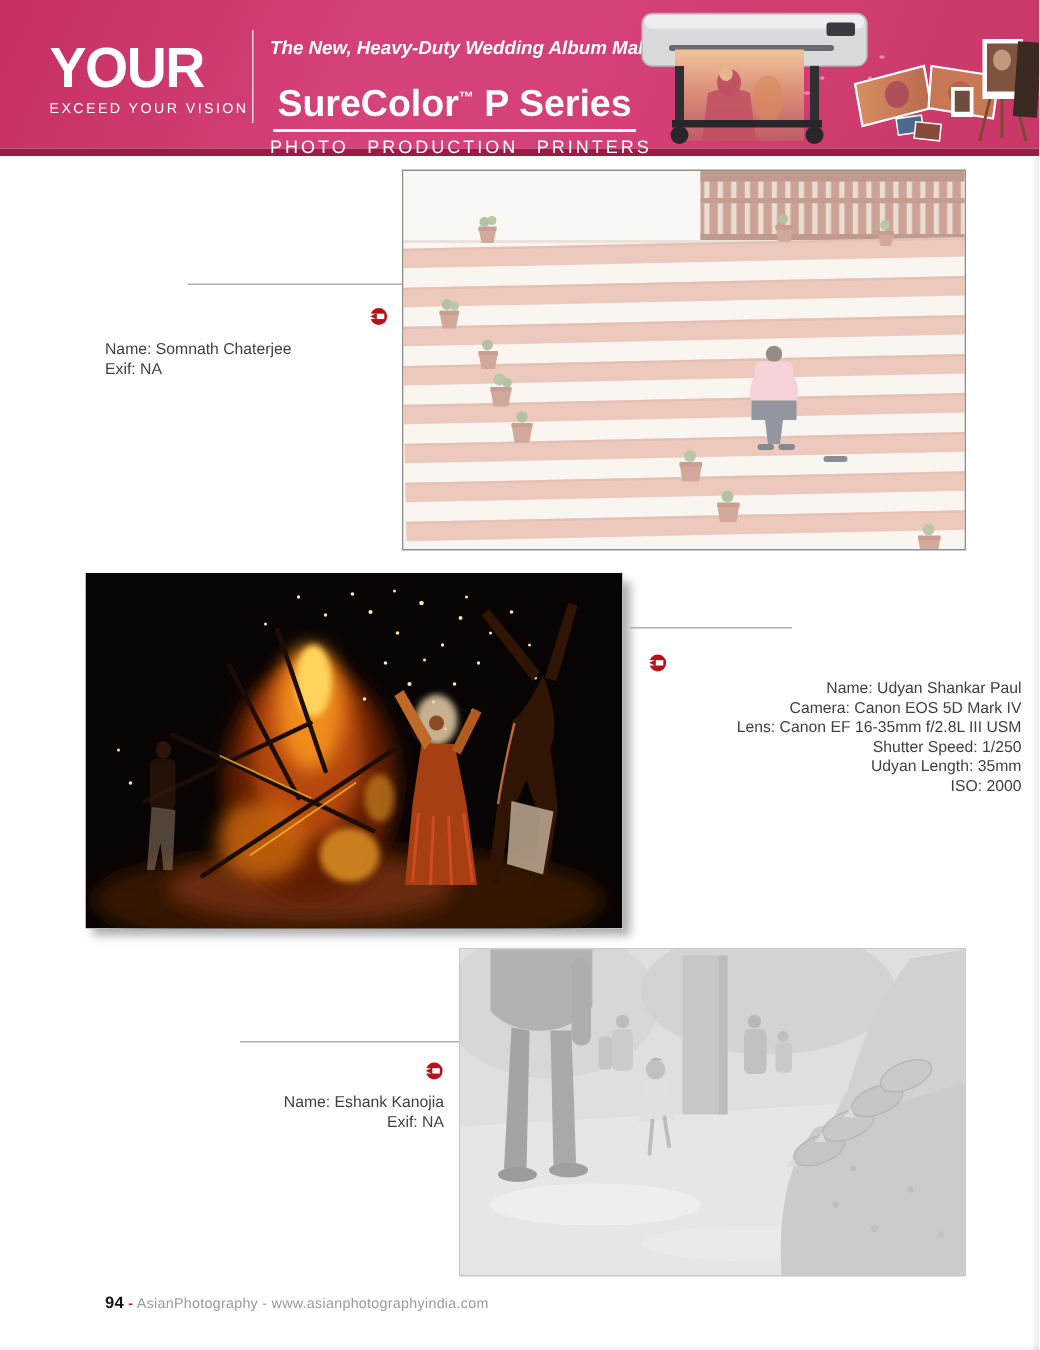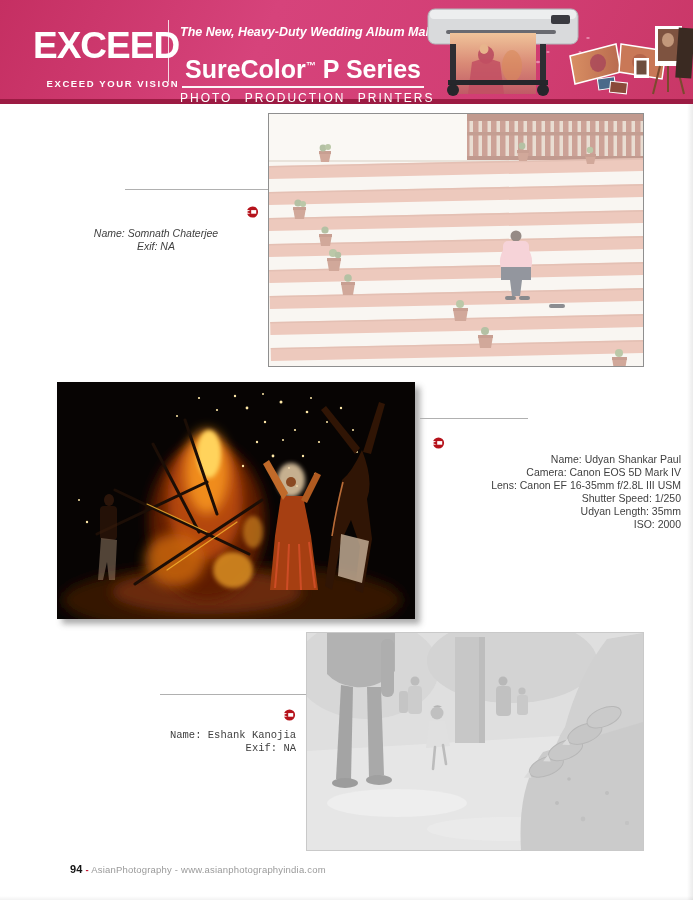--- a/index.html
+++ b/index.html
@@ -5,21 +5,21 @@
   html,body{margin:0;padding:0;background:#ffffff;}
   .page{position:relative;width:693px;height:900px;background:#ffffff;overflow:hidden;
         font-family:"Liberation Sans", sans-serif;}
   
   .banner{position:absolute;left:0;top:0;width:693px;height:99px;
           background:linear-gradient(115deg,#c52f62 0%,#d6437b 38%,#d23e74 70%,#c93767 100%);
           border-bottom:5px solid #9c1b43;}
   .brand{position:absolute;left:33px;top:27px;color:#fff;}
   .brand .logo{font-size:37px;font-weight:bold;letter-spacing:-1px;line-height:1;
                transform:scaleY(1.02);}
-  .brand .tagline{font-size:9.5px;font-weight:bold;letter-spacing:1.6px;margin-top:14px;text-align:right;}
+  .brand .tagline{font-size:9.5px;font-weight:normal;letter-spacing:1.6px;margin-top:3px;text-align:right;}
   .vdiv{position:absolute;left:168px;top:20px;width:1px;height:62px;background:rgba(255,255,255,.8);}
   .promo{position:absolute;left:180px;top:25px;width:246px;text-align:center;color:#fff;}
   .promo .kicker{font-size:12.5px;font-style:italic;font-weight:600;white-space:nowrap;}
   .promo .product{font-size:25px;font-weight:bold;line-height:1.15;white-space:nowrap;margin-top:16px;}
   .promo .product sup{font-size:10px;}
   .promo .rule{border-top:2px solid rgba(255,255,255,.95);margin:2px 2px 3px 2px;}
   .promo .subtitle{font-size:12px;letter-spacing:2px;word-spacing:7px;white-space:nowrap;}
   .printer-art{position:absolute;right:0;top:0;width:273px;height:99px;}
   
   .photo{position:absolute;display:block;}
@@ -30,41 +30,41 @@
   
   .cap-rule{position:absolute;height:1px;background:#b0b0b0;}
   .rule1{left:125px;top:189px;width:143px;}
   .rule2{left:420px;top:418px;width:108px;}
   .rule3{left:160px;top:694px;width:146px;}
   .cap-icon{position:absolute;width:13px;height:12px;}
   .icon1{left:246px;top:204px;}
   .icon2{left:432px;top:435px;}
   .icon3{left:283px;top:707px;}
   .cap-text{position:absolute;font-size:10.5px;line-height:13px;color:#3f3f3f;}
-  .text1{left:56px;top:227px;width:200px;text-align:center;font-style:italic;}
+  .text1{left:70px;top:227px;width:200px;text-align:left;}
   .text2{left:431px;top:453px;width:250px;text-align:right;}
-  .text3{left:96px;top:729px;width:200px;text-align:right;font-family:Liberation Mono, monospace;}
+  .text3{left:96px;top:729px;width:200px;text-align:right;}
   
   .footer{position:absolute;left:46px;top:863px;font-size:9.5px;color:#9a9a9a;letter-spacing:.2px;padding-left:24px;}
   .footer .pn{font-size:11px;font-weight:bold;color:#141414;}
   .footer .sep{color:#c41230;font-weight:bold;}
   
   .edge-right{position:absolute;right:0;top:104px;width:6px;height:796px;
               background:linear-gradient(90deg,rgba(0,0,0,0),rgba(0,0,0,.08));}
   .edge-bottom{position:absolute;left:0;bottom:0;width:100%;height:4px;
                background:linear-gradient(rgba(0,0,0,0),rgba(0,0,0,.05));}
 </style>
 </head>
 <body>
 
 <div class="page">
 
   <div class="banner">
     <div class="brand">
-      <div class="logo">EXCEED</div>
+      <div class="logo">YOUR</div>
       <div class="tagline">EXCEED YOUR VISION</div>
     </div>
     <div class="vdiv"></div>
     <div class="promo">
       <div class="kicker">The New, Heavy-Duty Wedding Album Maker</div>
       <div class="product"><span>SureColor</span><sup>™</sup><span> P Series</span></div>
       <div class="rule"></div>
       <div class="subtitle">PHOTO PRODUCTION PRINTERS</div>
     </div>
     <div class="printer-art">

